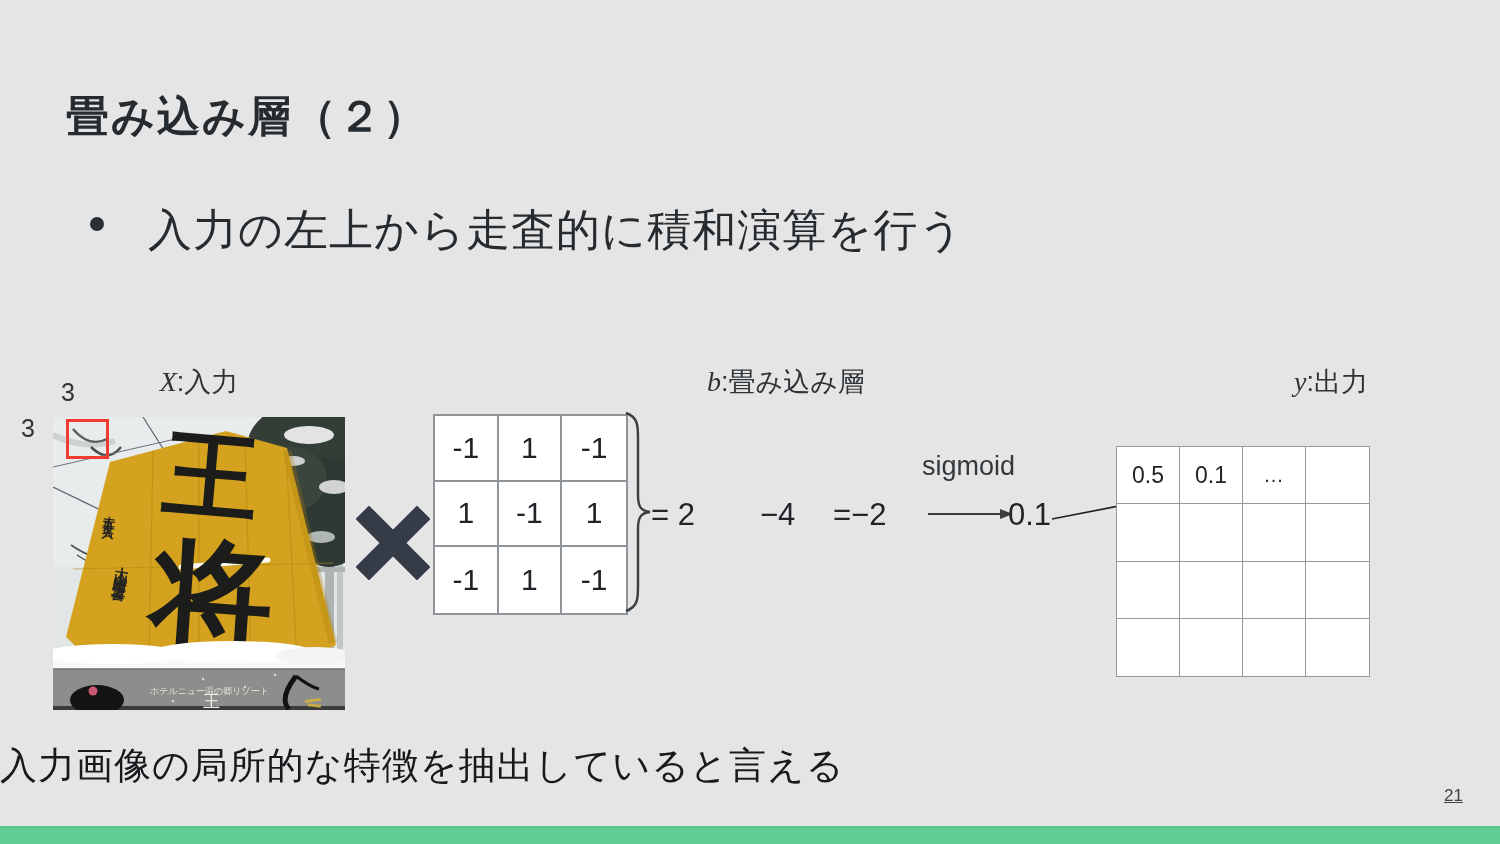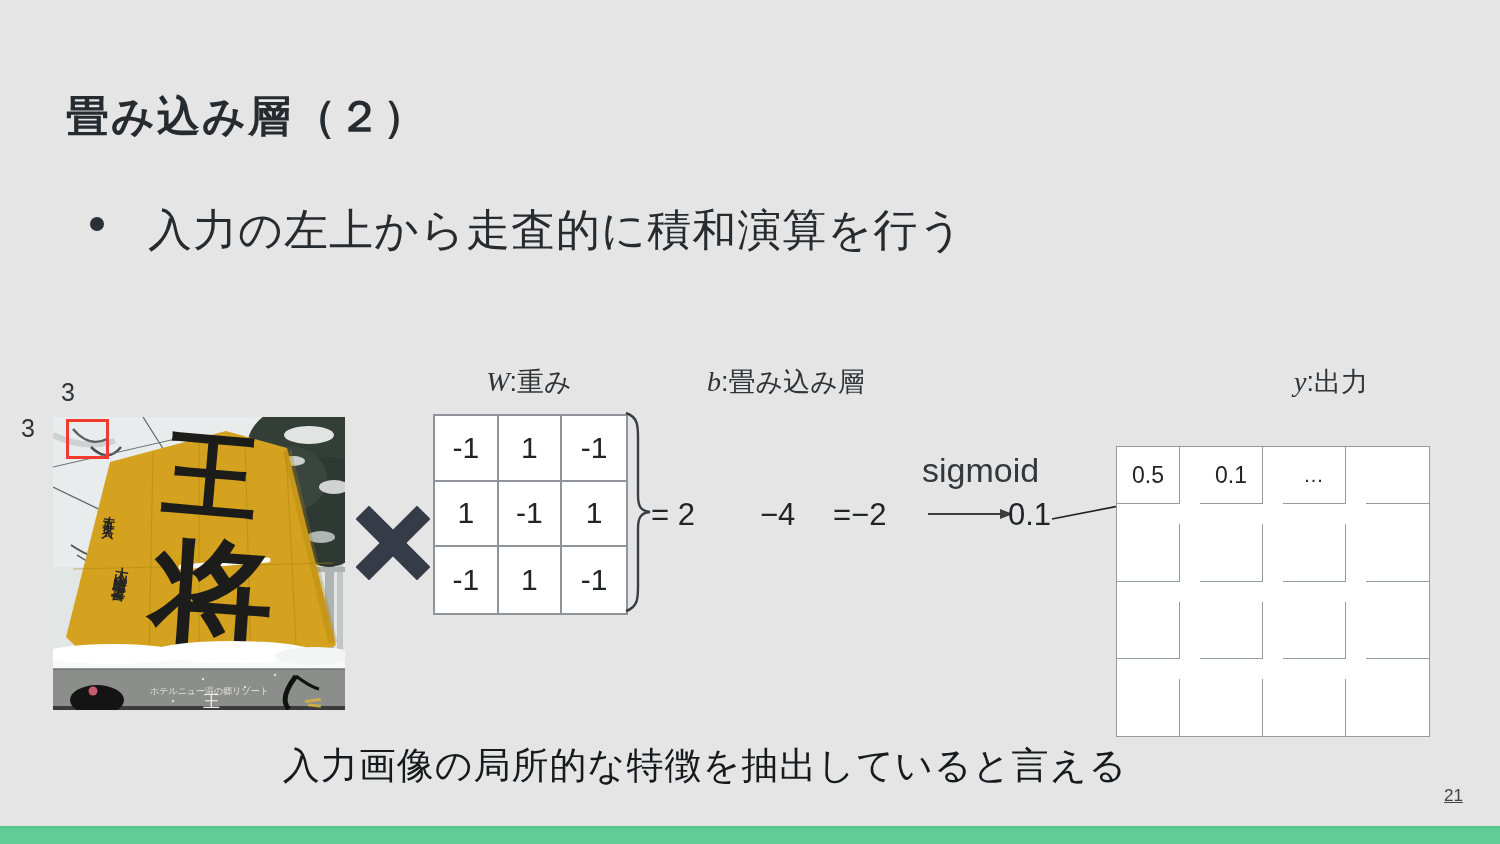--- a/index.html
+++ b/index.html
@@ -59,60 +59,60 @@
   .wgrid .cell:nth-child(3n) { border-right:none; }
   .wgrid .cell:nth-child(n+7) { border-bottom:none; }
 
   .brace-svg { position:absolute; left:622px; top:410px; width:30px; height:204px; }
 
   .num { position:absolute; font-size:31px; color:#202327; white-space:nowrap; }
   .conv-result { left:651px; top:497px; }
   .bias-value  { left:760px; top:497px; }
   .bias-sum    { left:833px; top:497px; }
   .act-result  { left:1008px; top:497px; }
-  .sigmoid-label { position:absolute; left:922px; top:451px; font-size:34px; color:#33383c; }
+  .sigmoid-label { position:absolute; left:922px; top:451px; font-size:27px; color:#33383c; }
   .arrow-svg { position:absolute; }
   .sig-arrow { left:928px; top:505px; width:88px; height:18px; }
   .out-arrow { left:1050px; top:486px; width:136px; height:38px; }
 
   .ygrid {
     position:absolute; left:1116px; top:446px;
     display:grid; grid-template-columns:repeat(4,63px); grid-template-rows:repeat(4,57.3px);
-    border:1.6px solid #949a9e; background:#fff;gap:20px;
+    border:1.6px solid #949a9e; background:#fff;
   }
   .ygrid .cell {
     border-right:1.6px solid #949a9e; border-bottom:1.6px solid #949a9e;
     display:flex; align-items:center; justify-content:center;
     font-size:23px; color:#202327;
   }
   .ygrid .cell:nth-child(4n) { border-right:none; }
   .ygrid .cell:nth-child(n+13) { border-bottom:none; }
   .ygrid .cell.dots { font-size:20px; letter-spacing:1px; }
 
   .caption {
-    position:absolute; left:0; right:90px; top:741px; text-align:center;
+    position:absolute; left:0; right:90px; top:741px; text-align:left;
     font-size:37px; color:#17191c; letter-spacing:1px;
   }
   .page-number { position:absolute; left:1444px; top:786px; font-size:17px; color:#3f4347;text-decoration:underline; }
   .bottom-bar {
     position:absolute; left:0; bottom:0; width:100%; height:18px;
     background:#61cd95; border-top:2px solid #55c68b;
   }
 </style>
 </head>
 <body>
 
 <div class="slide">
 
   <div class="title">畳み込み層（２）</div>
 
   <div class="bullet-dot"></div>
   <div class="bullet-text">入力の左上から走査的に積和演算を行う</div>
 
-  <div class="fig-label lbl-weights"><span class="mvar">W</span><span>:重み</span></div>
+  <div class="fig-label lbl-input"><span class="mvar">X</span><span>:入力</span></div>
   <div class="fig-label lbl-bias"><span class="mvar">b</span><span>:畳み込み層</span></div>
   <div class="fig-label lbl-output"><span class="mvar">y</span><span>:出力</span></div>
 
   <div class="dim dim-top">3</div>
   <div class="dim dim-left">3</div>
 
   <svg class="photo-svg" viewBox="0 0 292 293">
     <rect x="0" y="0" width="292" height="293" fill="#e9eced"></rect>
     <rect x="0" y="150" width="292" height="110" fill="#e2e6e7"></rect>
 

